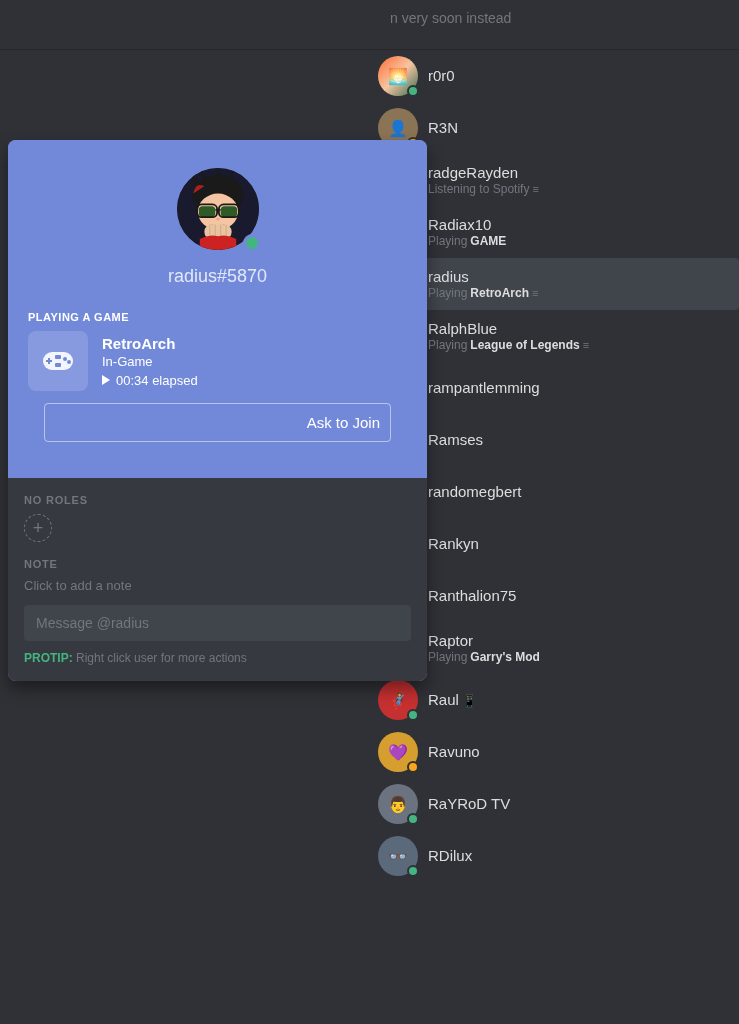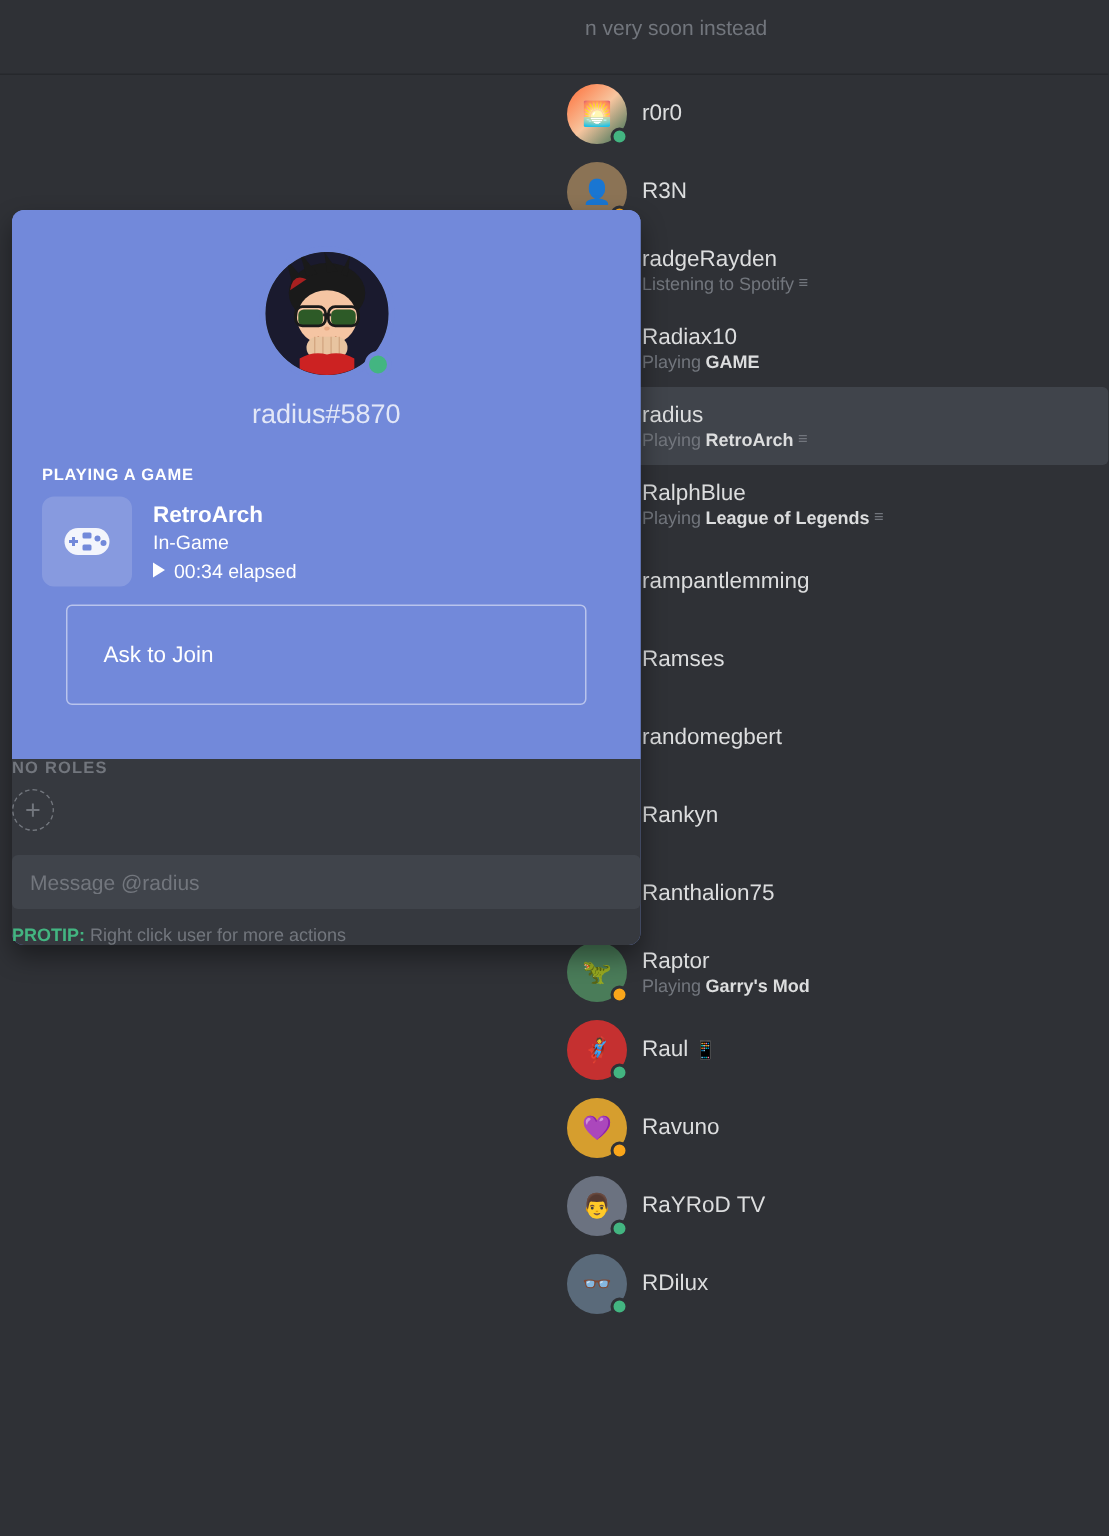--- a/index.html
+++ b/index.html
@@ -248,35 +248,36 @@
       width: 0;
       height: 0;
       border-top: 5px solid transparent;
       border-bottom: 5px solid transparent;
       border-left: 8px solid white;
     }
 
     .ask-join-btn {
       width: calc(100% - 32px);
       margin: 12px 0 16px;
-      padding: 24px;
+      padding: 10px;
       background: transparent;
       border: 1px solid rgba(255,255,255,0.5);
       border-radius: 4px;
       color: #fff;
       font-size: 15px;
       font-weight: 500;
       cursor: pointer;
-      text-align: left;
+      text-align: right;
     }
 
     
     .profile-bottom {
       background: #36393f;
       border-radius: 0 0 8px 8px;
+      padding: 16px;
     }
 
     .section-label {
       color: #72767d;
       font-size: 11px;
       font-weight: 700;
       letter-spacing: 0.8px;
       text-transform: uppercase;
       margin-bottom: 8px;
     }
@@ -584,20 +585,24 @@
       </div>
     </div>
 
     <button class="ask-join-btn">Ask to Join</button>
   </div>
 
   <div class="profile-bottom">
     <div class="section-label">NO ROLES</div>
     <button class="add-role-btn">+</button>
 
+    <div class="note-section">
+      <div class="section-label">NOTE</div>
+      <div class="note-placeholder">Click to add a note</div>
+    </div>
 
     <input class="message-input" type="text" placeholder="Message @radius" style="">
 
     <div class="protip">
       <strong style="color:#43b581">PROTIP:</strong><span> Right click user for more actions</span>
     </div>
   </div>
 </div>
 
 </body></html>

